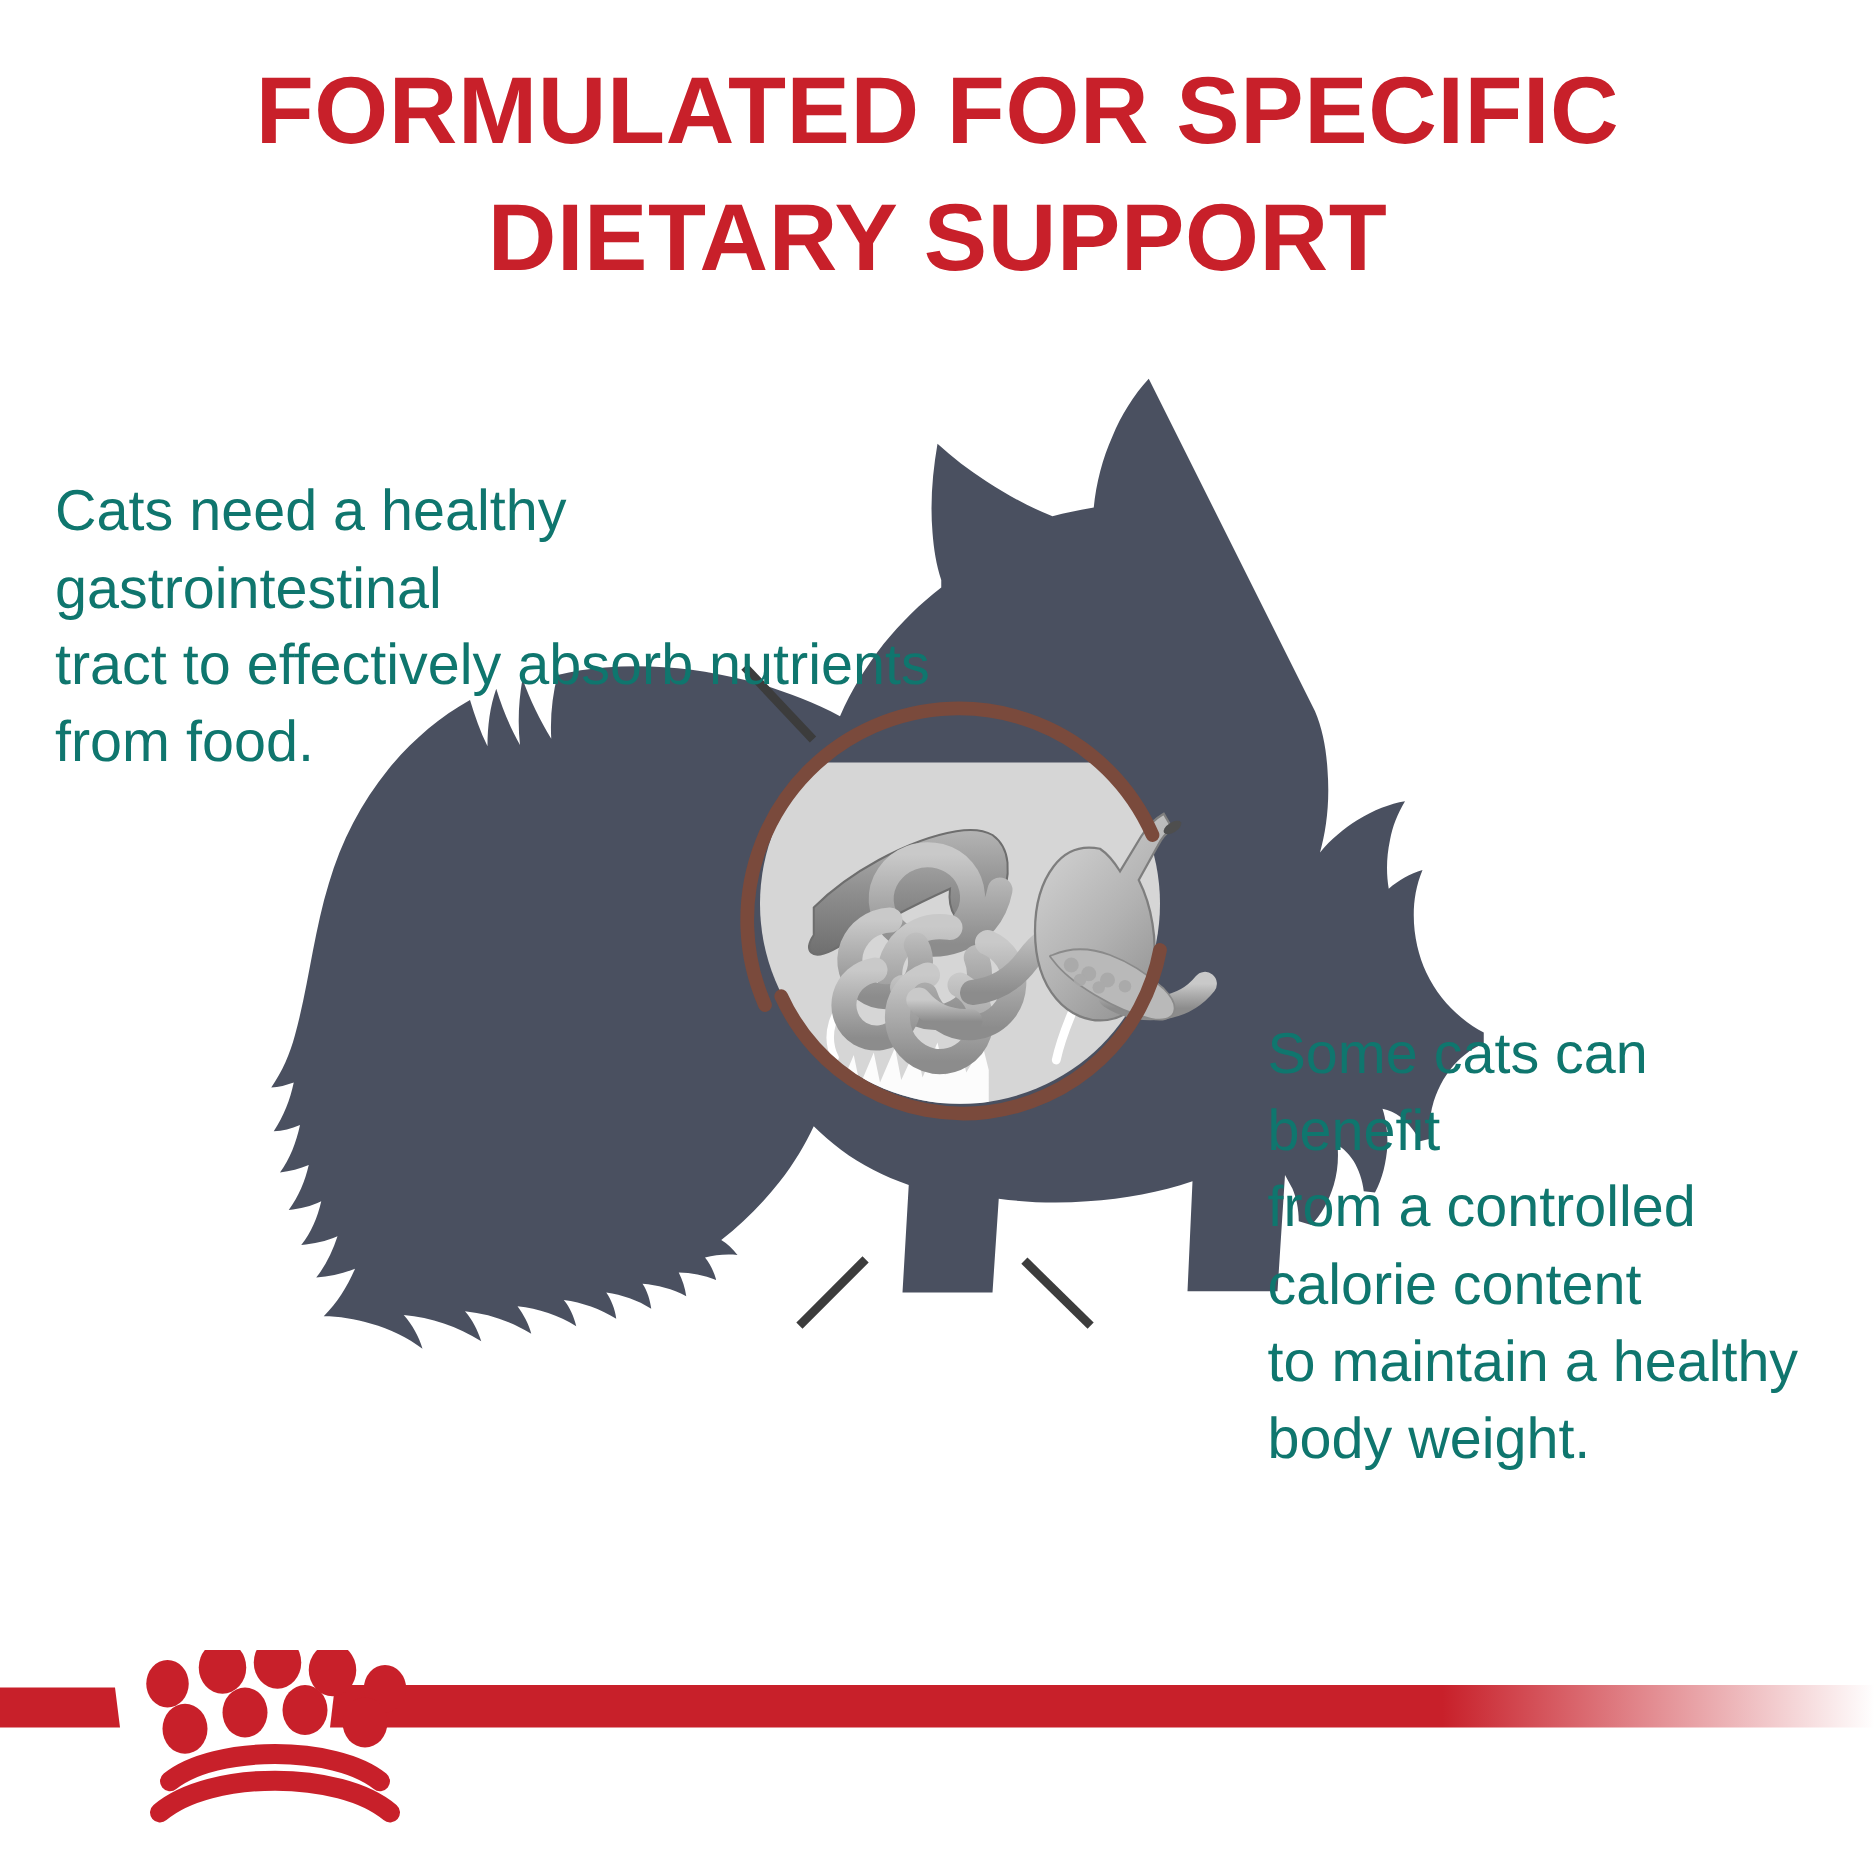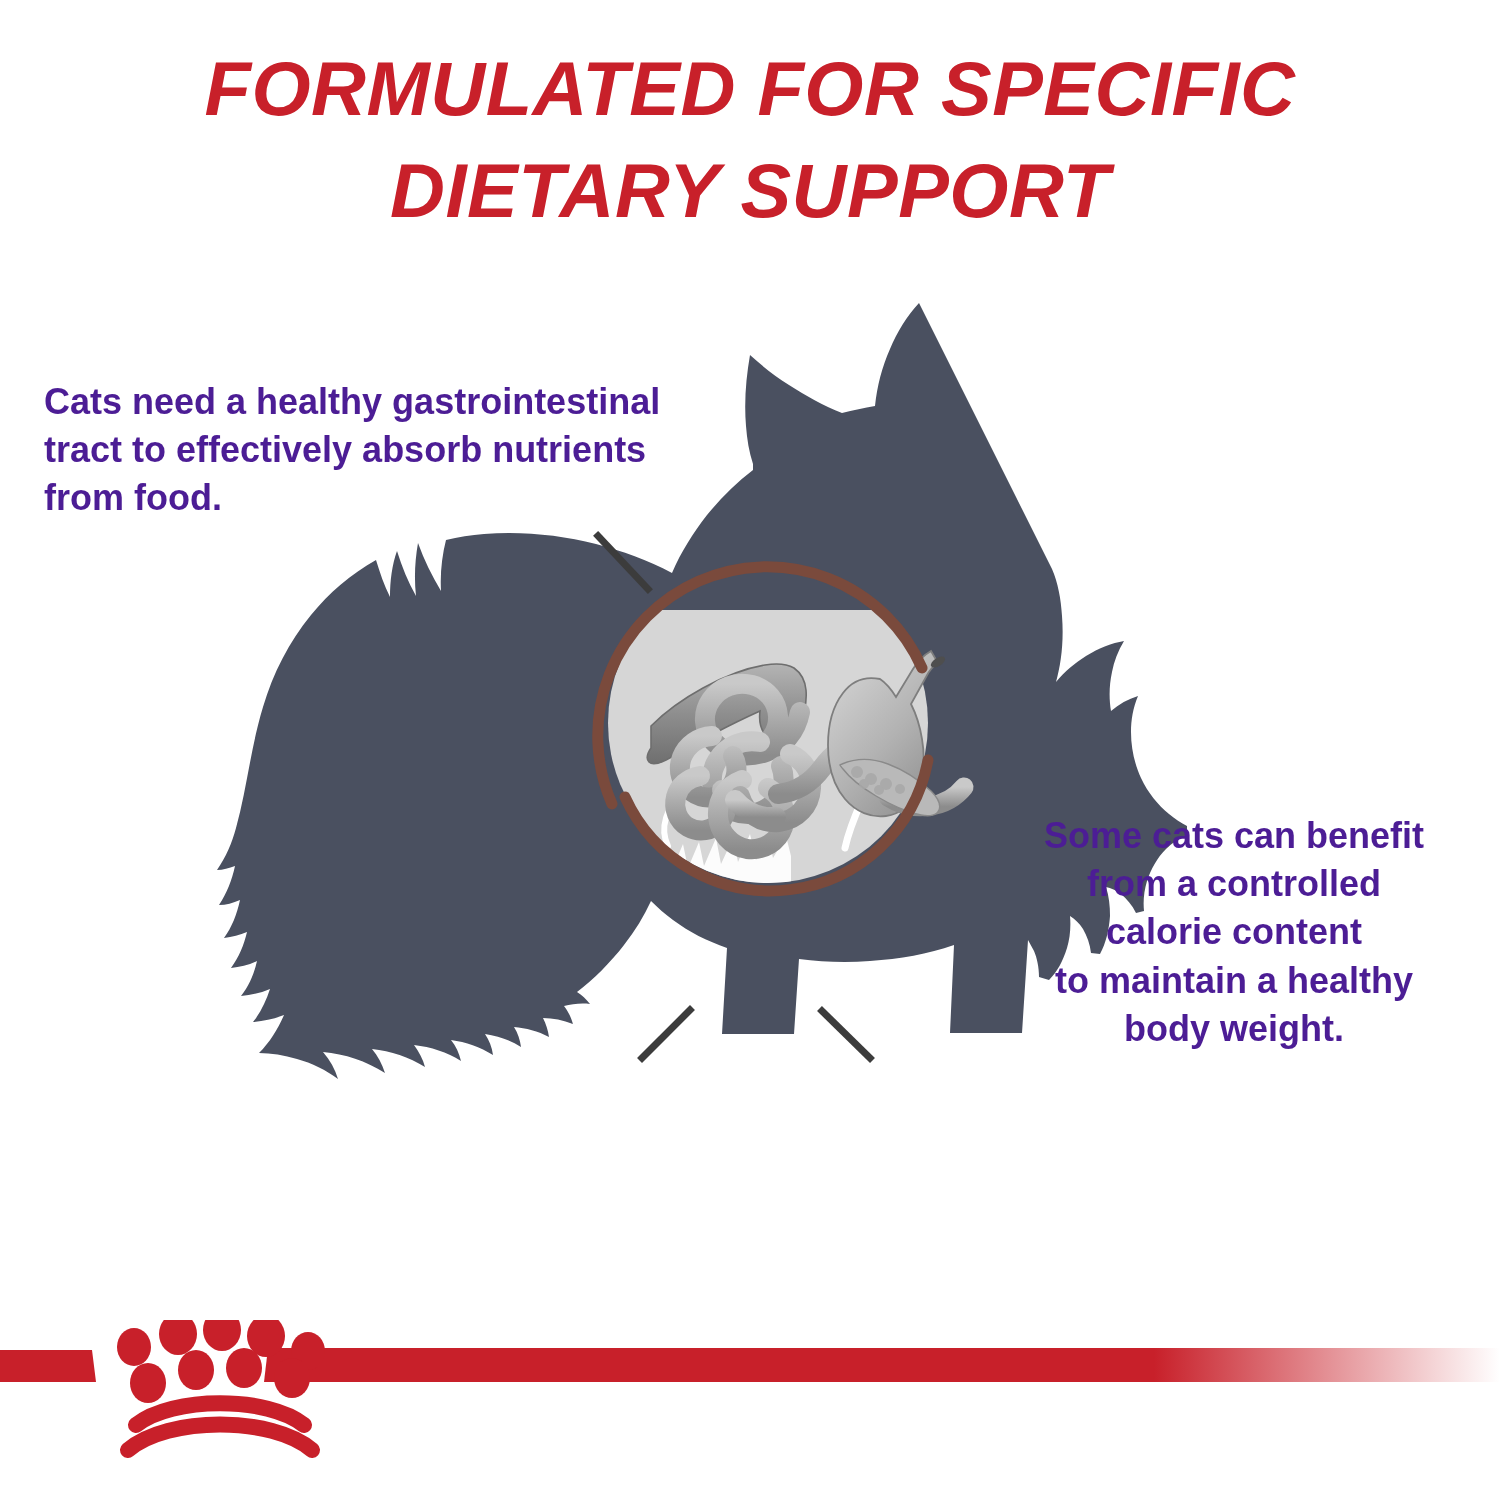--- a/index.html
+++ b/index.html
@@ -29,50 +29,49 @@
     width: 1500px;
     text-align: center;
     color: #C8202A;
     font-family: "Liberation Sans", sans-serif;
     font-weight: 700;
     font-size: 76px;
     line-height: 1.34;
     letter-spacing: 0.5px;
     text-transform: uppercase;
     white-space: pre-line;
-    font-style: italic;
   }
 
   
   .copy {
     position: absolute;
-    color: #4c1d95;
+    color: #0f766e;
     font-family: "Liberation Sans", sans-serif;
-    font-weight: 700;
-    font-size: 36px;
+    font-weight: 400;
+    font-size: 46px;
     line-height: 1.34;
     white-space: pre-line;
   }
   .copy-tl {
     left: 44px;
     top: 378px;
     width: 700px;
     text-align: left;
   }
   .copy-bl {
     left: 44px;
     top: 1088px;
     width: 700px;
     text-align: left;
   }
   .copy-r {
     right: 46px;
     top: 812px;
     width: 440px;
-    text-align: center;
+    text-align: left;
   }
 
   
   .lines {
     position: absolute;
     left: 0;
     top: 0;
     width: 1500px;
     height: 1500px;
     pointer-events: none;

